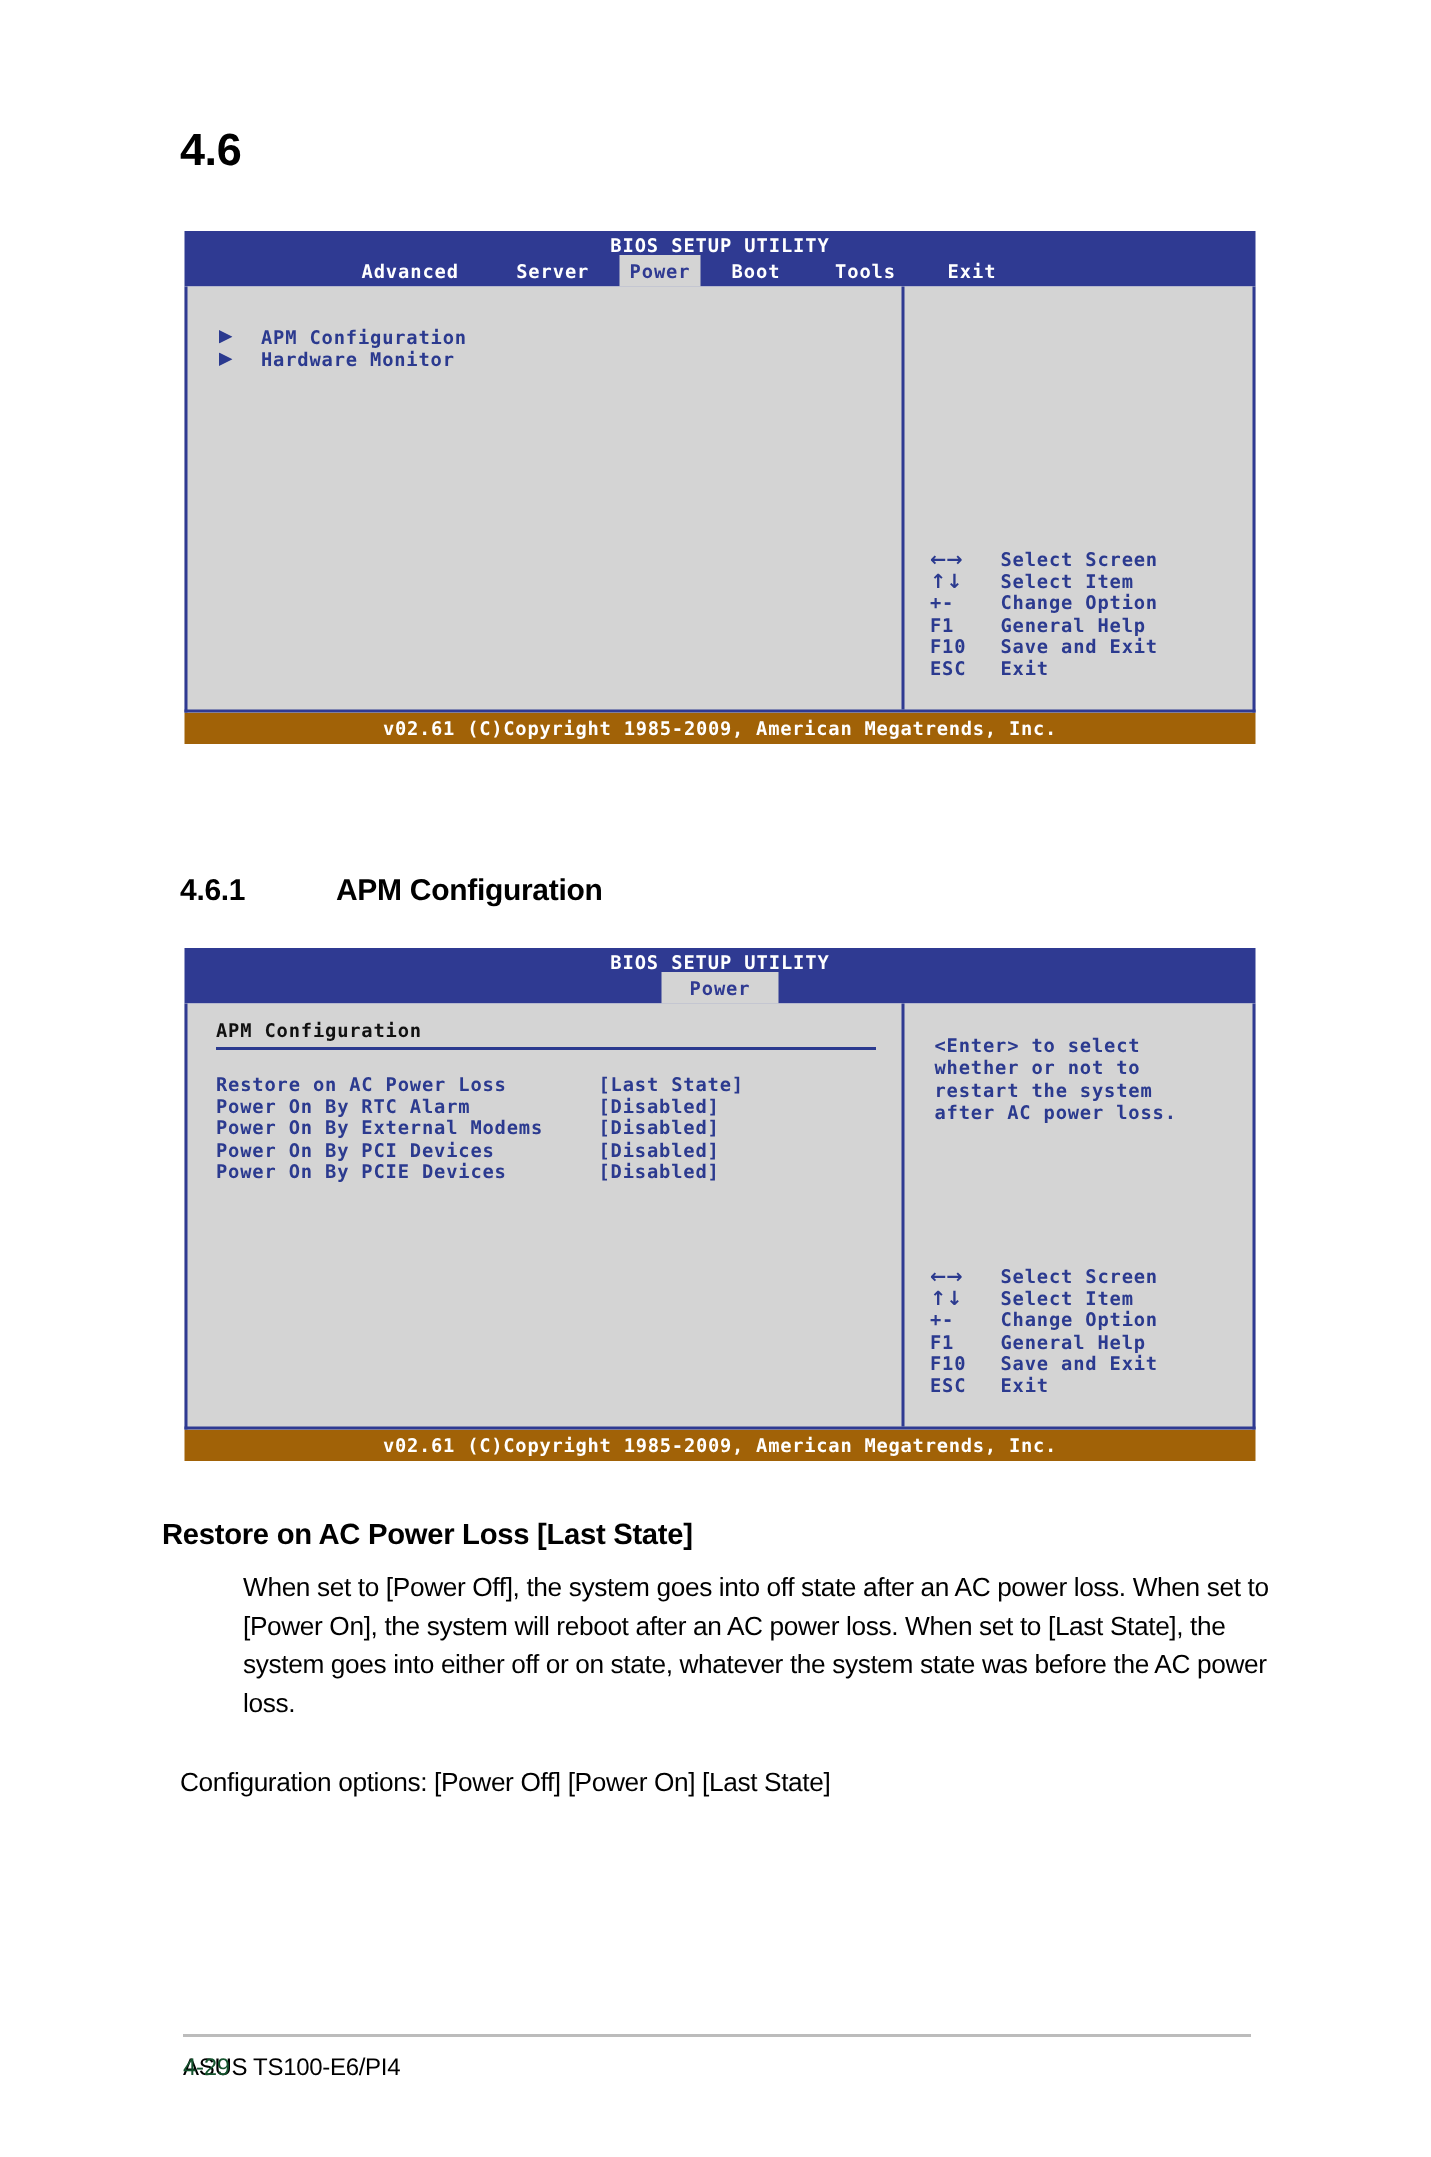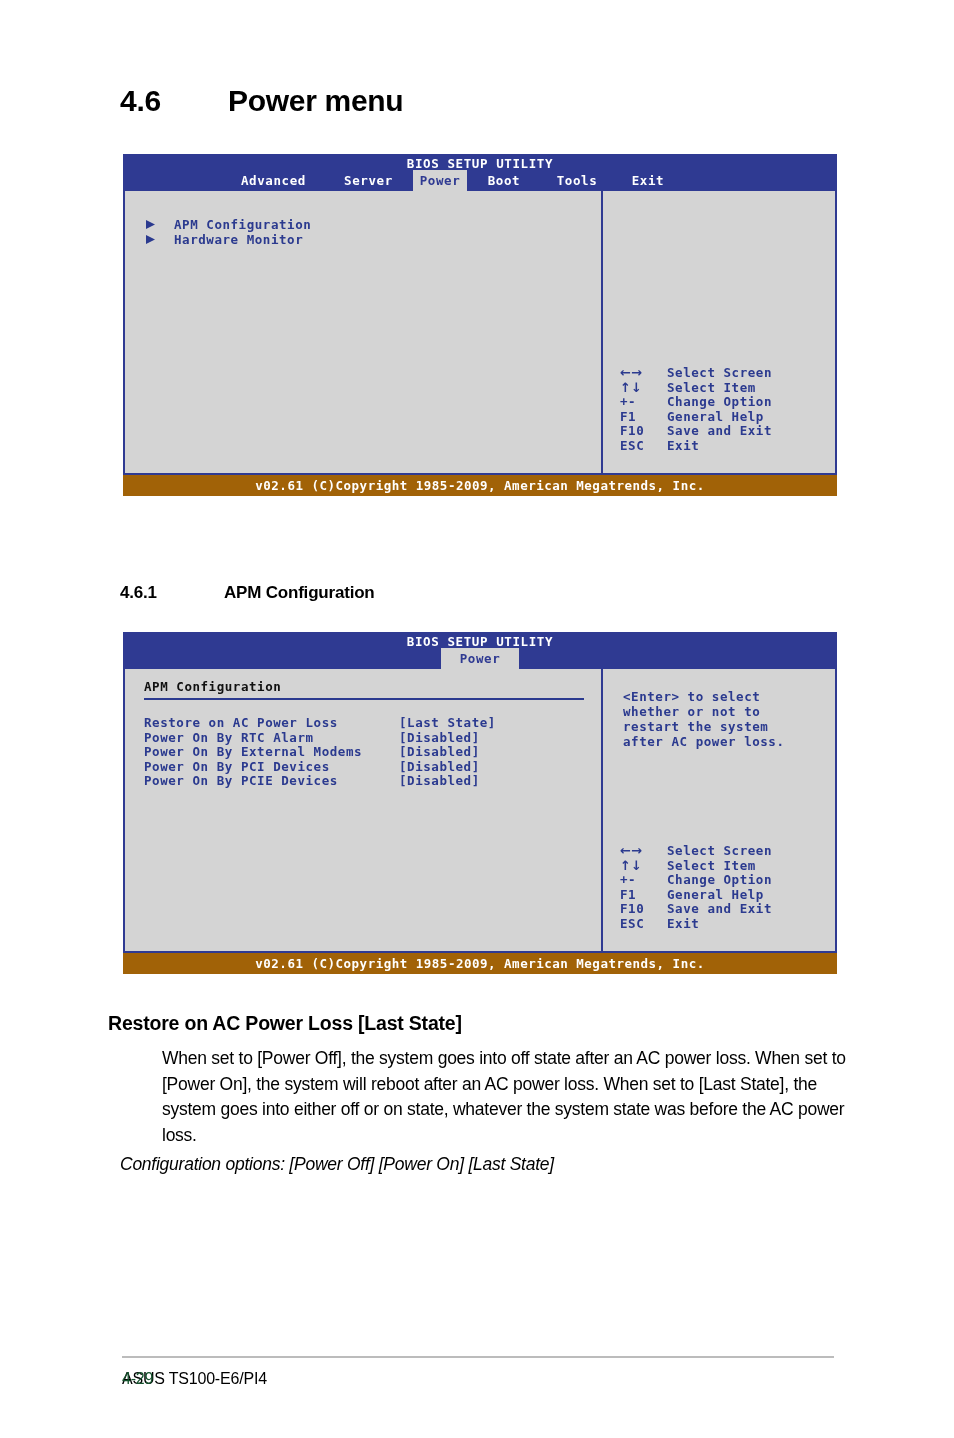--- a/index.html
+++ b/index.html
@@ -36,21 +36,21 @@
     left: 120px;
     top: 84px;
     font-size: 30px;
     letter-spacing: -0.3px;
   }
   #heading-46 .num { width: 108px; }
 
   #heading-461 {
     left: 120px;
     top: 583px;
-    font-size: 17px;
+    font-size: 20px;
     letter-spacing: -0.2px;
   }
   #heading-461 .num { width: 104px; }
 
   
   .bios {
     position: absolute;
     left: 123px;
     width: 714px;
     background: #ffffff;
@@ -261,21 +261,20 @@
     font-size: 16px;
     letter-spacing: -0.2px;
     color: #14532d;
   }
 </style>
 </head>
 <body>
 
 <div class="section-heading" id="heading-46">
   <span class="num">4.6</span>
-  <span class="title">Power menu</span>
 </div>
 
 <div class="bios" id="bios-power" style="top:154px;">
   <div class="bios-top">
     <div class="bios-title">BIOS SETUP UTILITY</div>
     <div class="bios-tabs" id="power-tabs">
         <div style="width: 18px;"></div>
         <div class="tab" style="width: 82px; margin-top: 36px;">
           <span>Main</span>
         </div>
@@ -339,17 +338,17 @@
     <div class="bios-help" style="left:478px; right:16px;">
       <div class="help-text blue-mono" id="apm-help"><div>&lt;Enter&gt; to select</div><div>whether or not to</div><div>restart the system</div><div>after AC power loss.</div></div>
       <div class="nav-help blue-mono" id="apm-nav" style="top:174px;"><div class="nav-row"><span class="nav-key glyph">←→</span><span>Select Screen</span></div><div class="nav-row"><span class="nav-key glyph">↑↓</span><span>Select Item</span></div><div class="nav-row"><span class="nav-key">+-</span><span>Change Option</span></div><div class="nav-row"><span class="nav-key">F1</span><span>General Help</span></div><div class="nav-row"><span class="nav-key">F10</span><span>Save and Exit</span></div><div class="nav-row"><span class="nav-key">ESC</span><span>Exit</span></div></div>
     </div>
   </div>
   <div class="bios-footer">v02.61 (C)Copyright 1985-2009, American Megatrends, Inc.</div>
 </div>
 
 <div class="prose-heading" style="top:1012px;">Restore on AC Power Loss [Last State]</div>
 <div class="prose" style="top:1046px;margin-left:42px;">When set to [Power Off], the system goes into off state after an AC power loss. When set to [Power On], the system will reboot after an AC power loss. When set to [Last State], the system goes into either off or on state, whatever the system state was before the AC power loss.</div>
-<div class="prose" style="top:1152px;font-style:italic;">Configuration options: [Power Off] [Power On] [Last State]</div>
+<div class="prose" style="top:1176px;">Configuration options: [Power Off] [Power On] [Last State]</div>
 
 <div class="footer-rule"></div>
 <div class="footer-left">ASUS TS100-E6/PI4</div>
 <div class="footer-right">4-29</div>
 
 </body></html>

